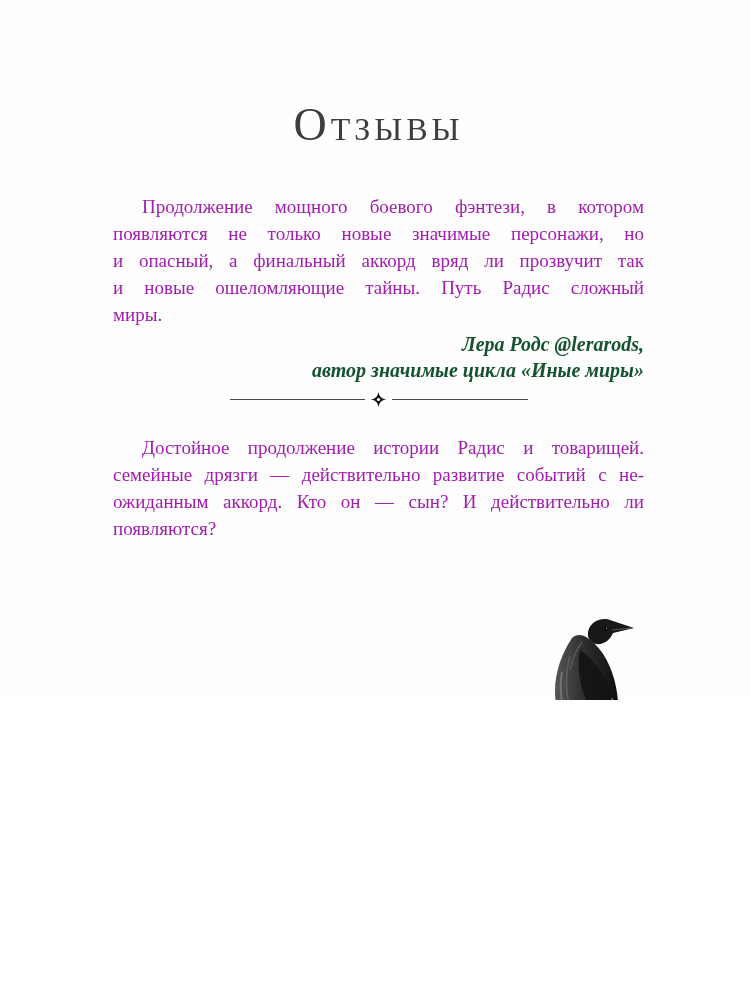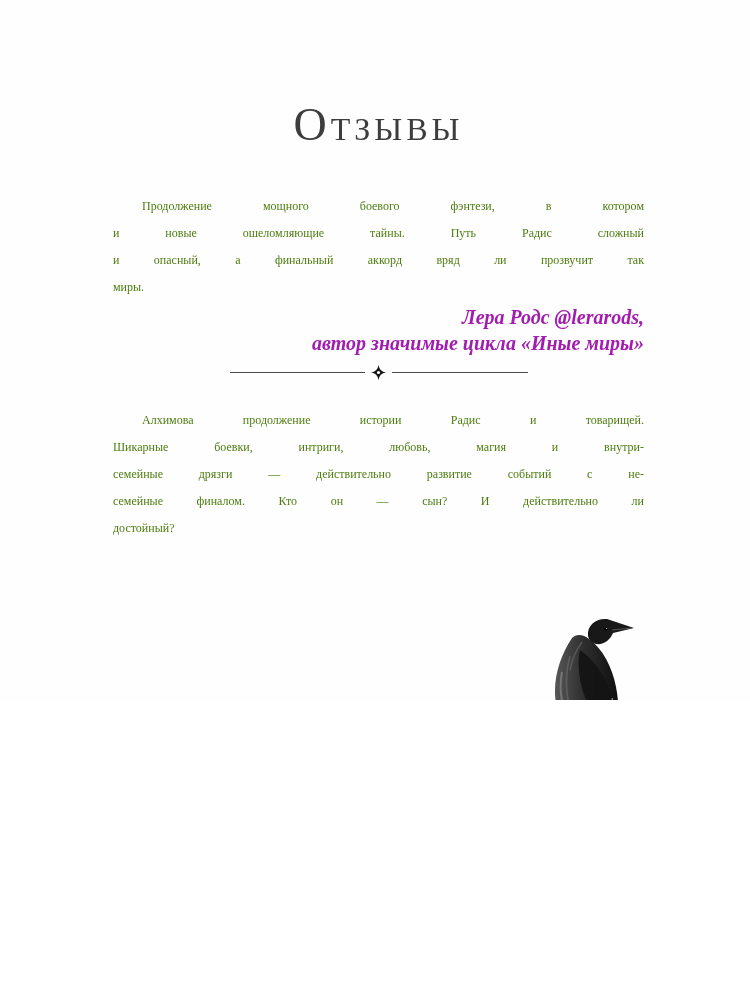--- a/index.html
+++ b/index.html
@@ -9,31 +9,31 @@
     font-family:"Liberation Serif", serif; color:#2b2b2b;
   }
   .text-col { position:absolute; left:113px; top:0; width:531px; }
   .title {
     margin:0; padding-top:97px;
     font-size:46px; line-height:56px; font-weight:400;
     font-variant:small-caps; letter-spacing:4px;
     text-align:center; color:#3d3d3d;
   }
   .para {
-    font-size:12px; line-height:27px; color:#4d7c0f;
+    font-size:19px; line-height:27px; color:#a21caf;
     text-align:justify;
   }
   .para-1 { margin-top:40px; }
   .para-2 { margin-top:27px; }
   .para div.line { text-align:justify; }
   .para div.line:not(:last-of-type) { text-align-last:justify; }
   .para div.line:first-of-type { text-indent:29px; }
   .attr {
     margin-top:3px; font-size:20px; line-height:26px;
-    font-weight:bold; font-style:italic; text-align:right; color:#a21caf;
+    font-weight:bold; font-style:italic; text-align:right; color:#14532d;
   }
   .divider {
     margin:9px auto 0; width:298px; height:15px;
     display:flex; align-items:center; justify-content:center;
   }
   .divider .dline { flex:1; height:1px; background:#4a4a4a; }
   .divider .star { margin:0 6px; display:flex; align-items:center; }
   .raven { position:absolute; left:520px; top:616px; width:140px; height:348px; }
 </style>
 </head>
@@ -41,22 +41,23 @@
 
 <div class="page">
   <div class="text-col">
 
     <h1 class="title">Отзывы</h1>
 
     <section>
       <div class="para para-1">
 
       <div class="line">Продолжение мощного боевого фэнтези, в котором</div>
+          <div class="line">появляются не только новые значимые персонажи, но</div>
+          <div class="line">и опасный, а финальный аккорд вряд ли прозвучит так</div>
           <div class="line">и новые ошеломляющие тайны. Путь Радис сложный</div>
-          <div class="line">и опасный, а финальный аккорд вряд ли прозвучит так</div>
           <div class="line">миры.</div>
         </div>
       <div class="attr">
 
       <div class="aline">Лера Родс @lerarods,</div>
           <div class="aline">автор значимые цикла «Иные миры»</div>
         </div>
     </section>
 
     <div class="divider">
@@ -66,25 +67,24 @@
           <path d="M7.5 0 Q8.4 6.6 15 7.5 Q8.4 8.4 7.5 15 Q6.6 8.4 0 7.5 Q6.6 6.6 7.5 0 Z" fill="#141414"></path>
           <circle cx="7.5" cy="7.5" r="1.6" fill="#ffffff"></circle>
         </svg>
       </span>
       <span class="dline"></span>
     </div>
 
     <section>
       <div class="para para-2">
 
-      <div class="line">Алхимова продолжение истории Радис и товарищей.</div>
-          <div class="line">Шикарные боевки, интриги, любовь, магия и внутри-</div>
+      <div class="line">Достойное продолжение истории Радис и товарищей.</div>
           <div class="line">семейные дрязги — действительно развитие событий с не-</div>
-          <div class="line">семейные финалом. Кто он — сын? И действительно ли</div>
-          <div class="line">достойный?</div>
+          <div class="line">ожиданным аккорд. Кто он — сын? И действительно ли</div>
+          <div class="line">появляются?</div>
         </div>
     </section>
 
   </div>
 
   <div class="raven">
     <svg viewBox="0 0 140 348" width="140" height="348" aria-hidden="true">
       <defs>
         <linearGradient id="gB" x1="0" y1="0" x2="1" y2="0">
           <stop offset="0" stop-color="#575757"></stop>

